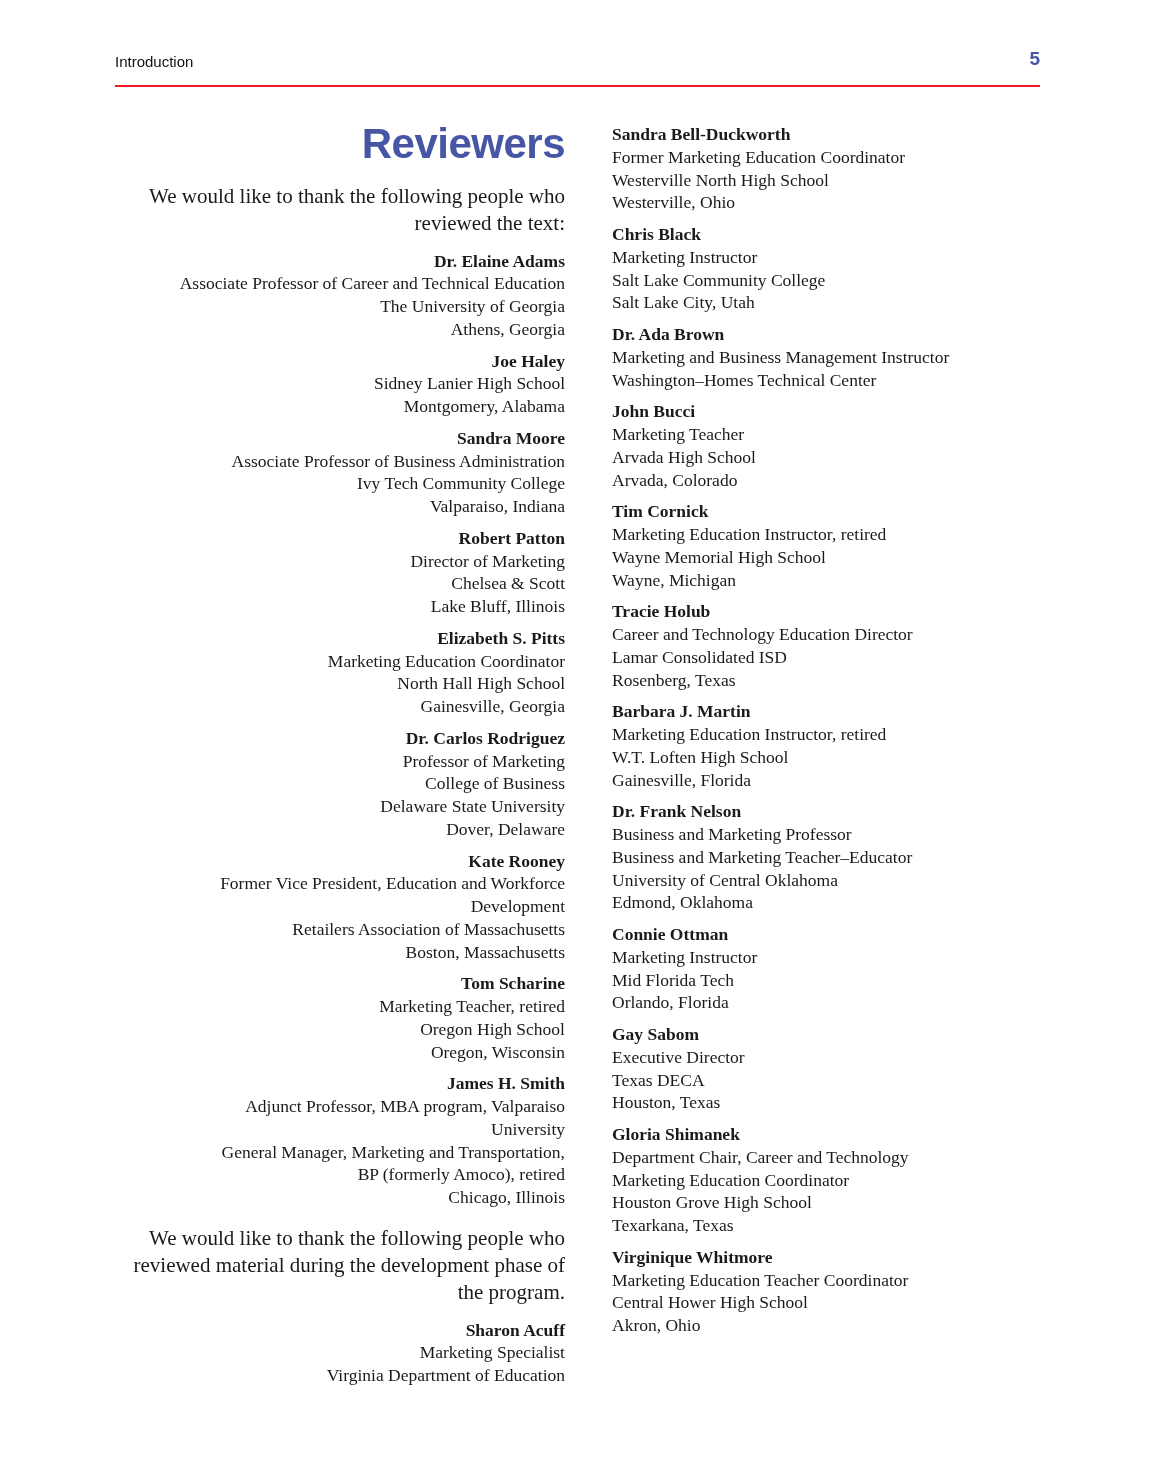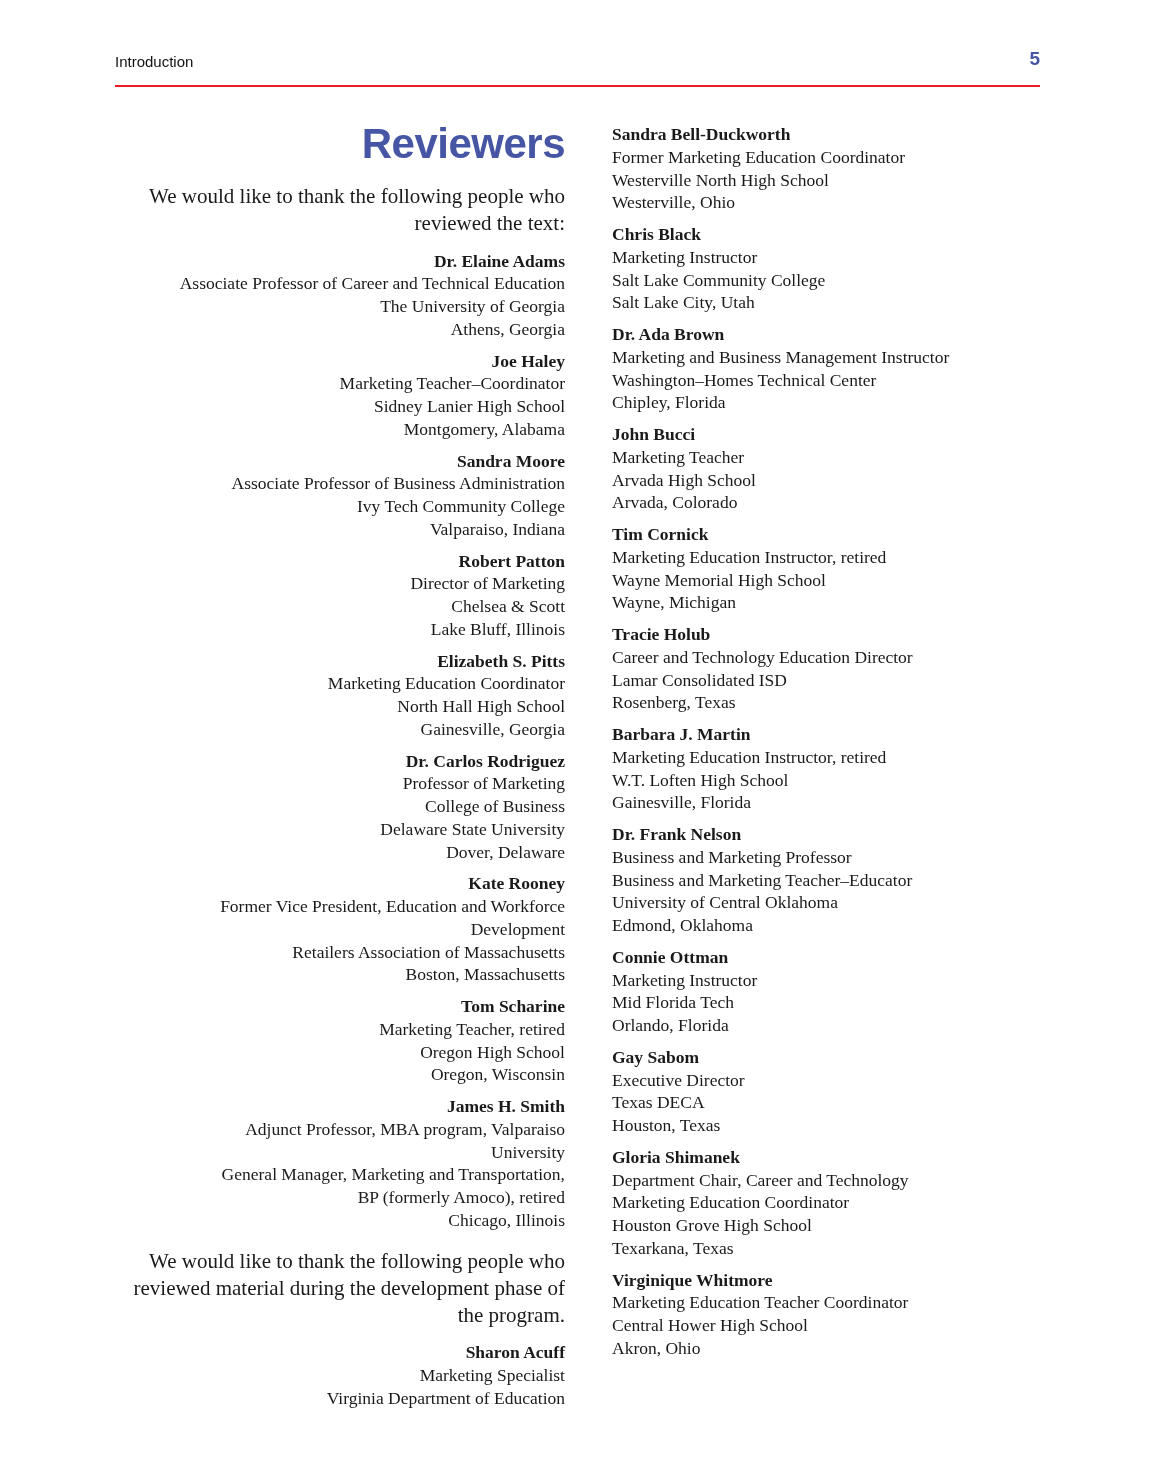--- a/index.html
+++ b/index.html
@@ -99,21 +99,20 @@
 
       <div id="list-left">
           <div class="entry">
             <div class="entry-name">Dr. Elaine Adams</div>
             <div class="entry-line">Associate Professor of Career and Technical Education</div>
             <div class="entry-line">The University of Georgia</div>
             <div class="entry-line">Athens, Georgia</div>
           </div>
           <div class="entry">
             <div class="entry-name">Joe Haley</div>
-            <div class="entry-line">Marketing Teacher–Coordinator</div>
             <div class="entry-line">Sidney Lanier High School</div>
             <div class="entry-line">Montgomery, Alabama</div>
           </div>
           <div class="entry">
             <div class="entry-name">Sandra Moore</div>
             <div class="entry-line">Associate Professor of Business Administration</div>
             <div class="entry-line">Ivy Tech Community College</div>
             <div class="entry-line">Valparaiso, Indiana</div>
           </div>
           <div class="entry">
@@ -180,21 +179,20 @@
           <div class="entry">
             <div class="entry-name">Chris Black</div>
             <div class="entry-line">Marketing Instructor</div>
             <div class="entry-line">Salt Lake Community College</div>
             <div class="entry-line">Salt Lake City, Utah</div>
           </div>
           <div class="entry">
             <div class="entry-name">Dr. Ada Brown</div>
             <div class="entry-line">Marketing and Business Management Instructor</div>
             <div class="entry-line">Washington–Homes Technical Center</div>
-            <div class="entry-line">Chipley, Florida</div>
           </div>
           <div class="entry">
             <div class="entry-name">John Bucci</div>
             <div class="entry-line">Marketing Teacher</div>
             <div class="entry-line">Arvada High School</div>
             <div class="entry-line">Arvada, Colorado</div>
           </div>
           <div class="entry">
             <div class="entry-name">Tim Cornick</div>
             <div class="entry-line">Marketing Education Instructor, retired</div>

